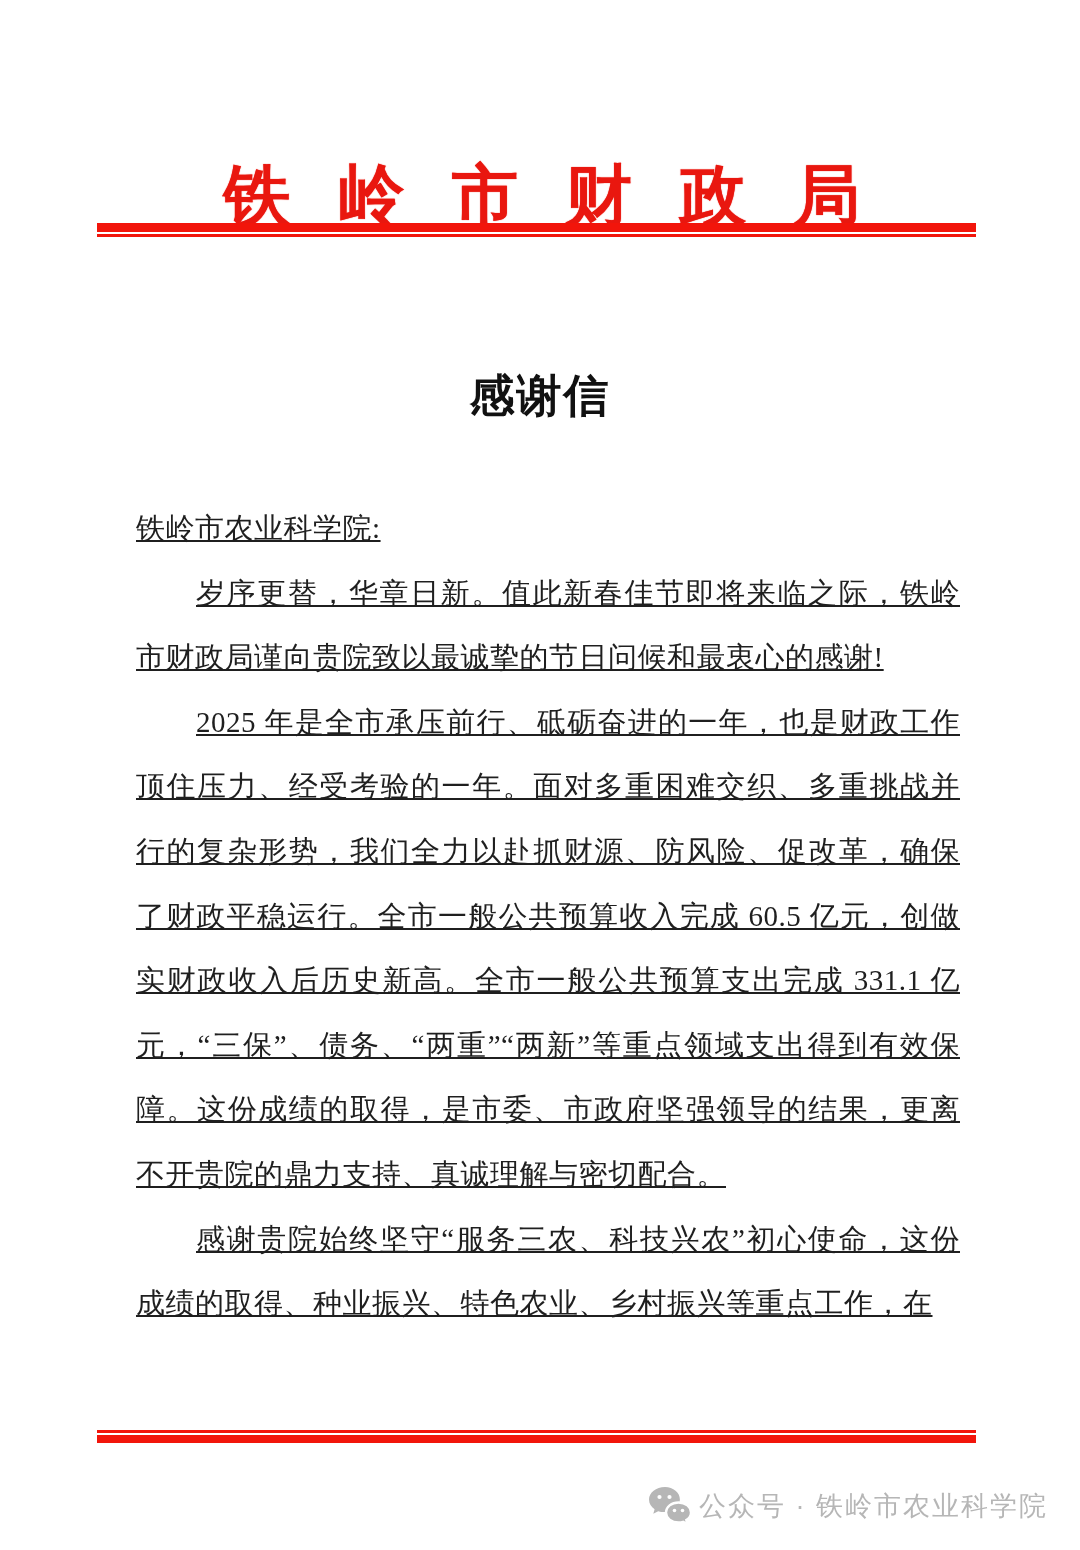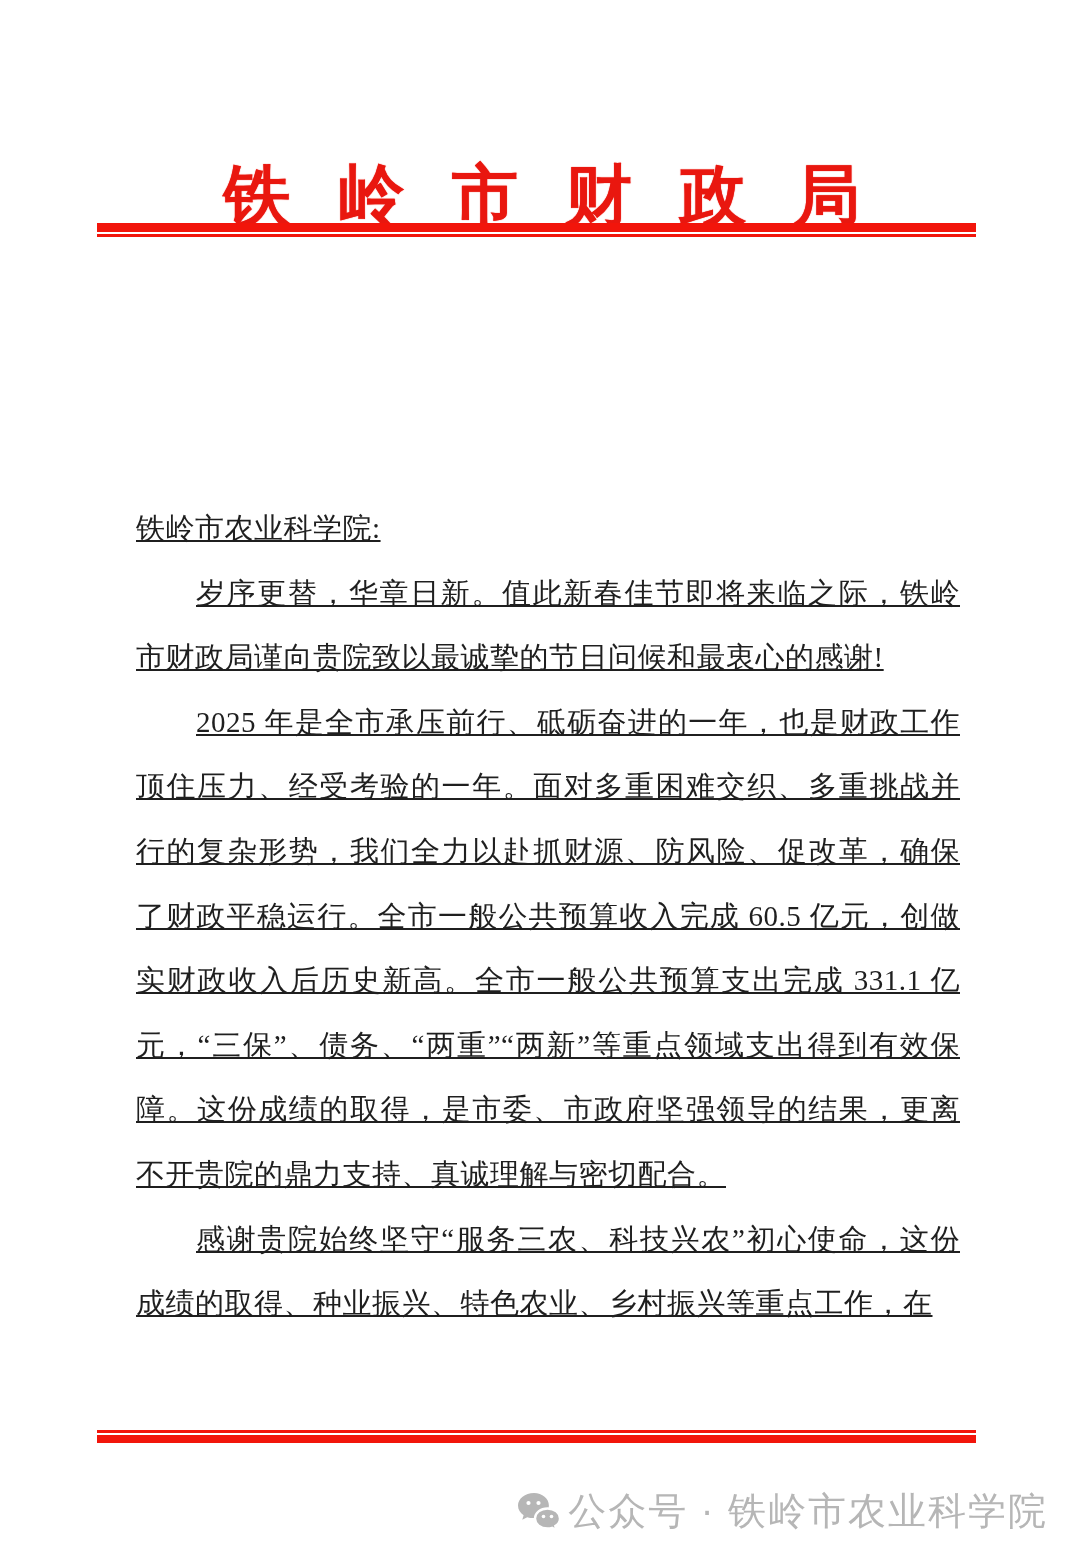--- a/index.html
+++ b/index.html
@@ -77,38 +77,39 @@
   }
   
   .watermark{
     position:absolute;
     top:1486px;right:32px;
     display:flex;
     align-items:center;
     gap:7px;
     color:var(--watermark-gray);
     font-family:"Liberation Sans","DejaVu Sans",sans-serif;
-    font-size:38px;
+    font-size:27px;
     letter-spacing:2px;
   }
   .wechat-icon{display:block;width:44px;height:40px;}
 </style>
 </head>
 <body>
 
 <div class="page">
 
   <div class="agency-header">铁岭市财政局</div>
 
   <div class="rule rule-top">
     <div class="thick"></div>
     <div class="gap"></div>
     <div class="thin"></div>
   </div>
 
+  <div class="doc-title">感谢信</div>
 
   <div class="letter-body">
     <p class="salutation">铁岭市农业科学院:</p>
     <div>
         <p class="para">岁序更替，华章日新。值此新春佳节即将来临之际，铁岭市财政局谨向贵院致以最诚挚的节日问候和最衷心的感谢!</p>
         <p class="para">2025 年是全市承压前行、砥砺奋进的一年，也是财政工作顶住压力、经受考验的一年。面对多重困难交织、多重挑战并行的复杂形势，我们全力以赴抓财源、防风险、促改革，确保了财政平稳运行。全市一般公共预算收入完成 60.5 亿元，创做实财政收入后历史新高。全市一般公共预算支出完成 331.1 亿元，“三保”、债务、“两重”“两新”等重点领域支出得到有效保障。这份成绩的取得，是市委、市政府坚强领导的结果，更离不开贵院的鼎力支持、真诚理解与密切配合。</p>
         <p class="para">感谢贵院始终坚守“服务三农、科技兴农”初心使命，这份成绩的取得、种业振兴、特色农业、乡村振兴等重点工作，在</p>
       </div>
   </div>
 

